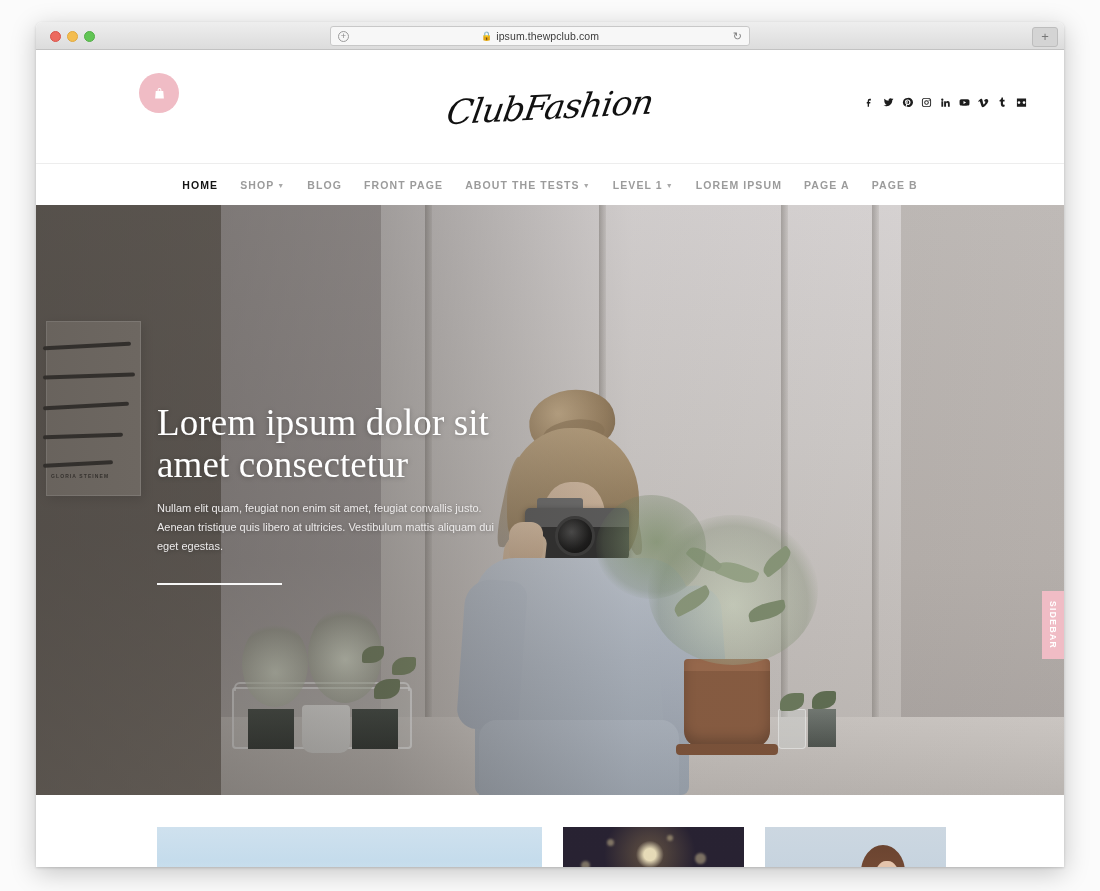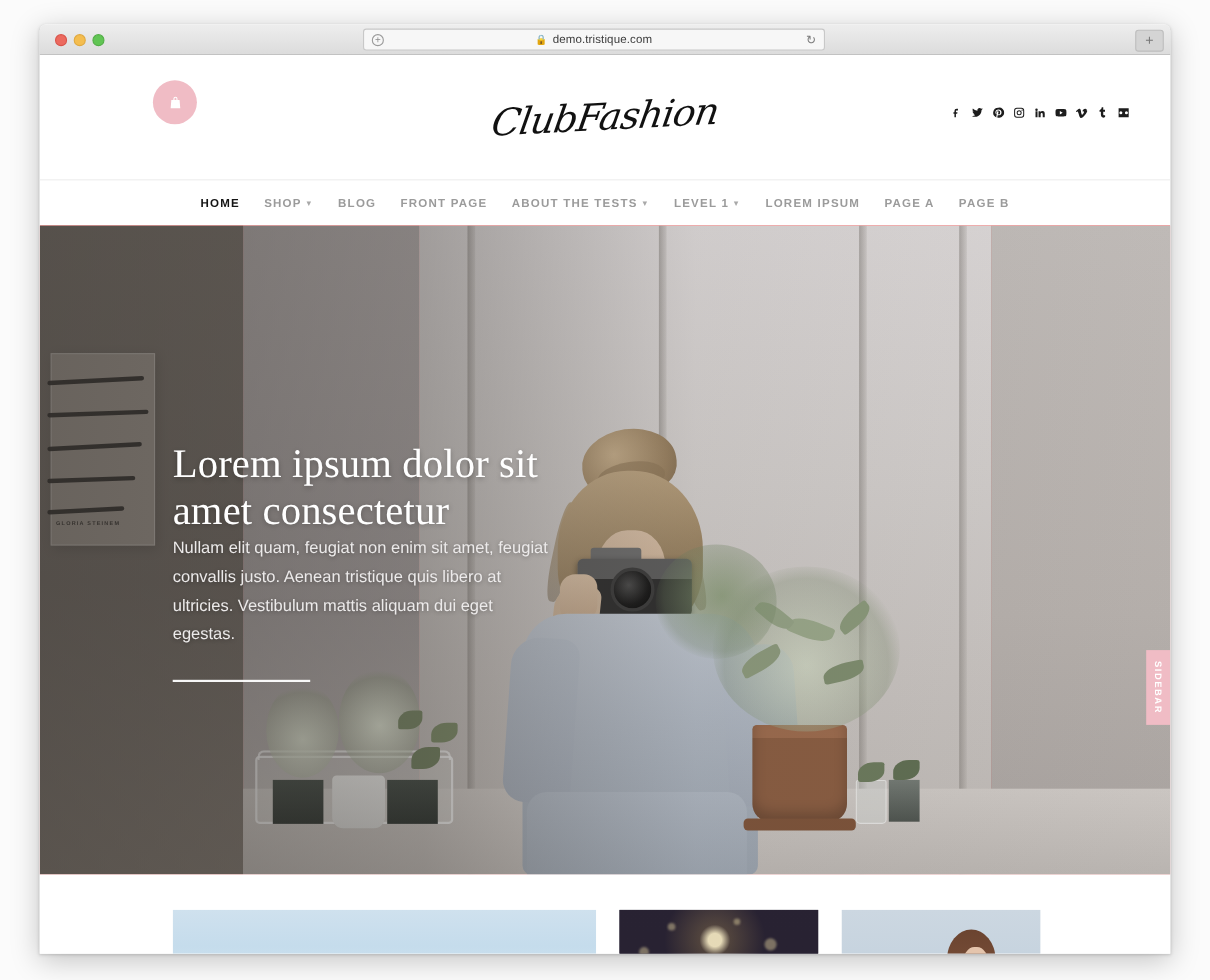--- a/index.html
+++ b/index.html
@@ -101,21 +101,21 @@
     color:#9b9b9b; text-transform:uppercase;
     padding:0 11px; white-space:nowrap;
     display:flex; align-items:center; gap:3px;
   }
   .nav-item.active{ color:#141414;text-align:center; }
   .caret{ font-size:7px; color:#a9a9a9; position:relative; top:1px; }
 
   
   #hero{
     position:relative; height:590px; overflow:hidden;
-    background:#ef4444;
+    background:#701a75;
     padding-left:28px;
   }
   
   #hero-photo{ position:absolute; inset:0; }
   .wall-left{
     position:absolute; left:0; top:0; width:185px; height:100%;
     background:linear-gradient(180deg,#736c65,#6d6660 55%,#7b736b);
   }
   .wall-mid{
     position:absolute; left:185px; top:0; width:160px; height:100%;
@@ -281,22 +281,22 @@
   }
 
   #hero-content{ position:absolute; left:121px; top:197px; width:350px; }
   #hero-title{
     font-family:"Liberation Serif", serif;
     font-size:37px; line-height:1.13; color:#fff;
     font-weight:400; letter-spacing:.1px;
     text-shadow:0 1px 5px rgba(0,0,0,.25);
   }
   #hero-text{
-    margin-top:0;
-    font-size:15px; line-height:1.75; color:#eceaea;
+    margin-top:13px;
+    font-size:11px; line-height:1.75; color:#eceaea;
     text-shadow:0 1px 4px rgba(0,0,0,.3);
   }
   #hero-rule{
     margin-top:27px; width:125px; height:2px; background:#fff; opacity:.95;
   }
 
   
   #sidebar-tab{
     position:absolute; right:0; top:386px;
     width:22px; height:68px;
@@ -351,21 +351,21 @@
 
   <div id="titlebar">
     <div class="traffic red"></div>
     <div class="traffic yellow"></div>
     <div class="traffic green"></div>
 
     <div id="url-bar">
       <div id="url-plus">+</div>
       <div id="url-text">
         <span id="lock-icon">🔒</span>
-        <span>demo.tristique.com</span>
+        <span>ipsum.thewpclub.com</span>
       </div>
       <div id="reload-icon">↻</div>
     </div>
 
     <div id="newtab-button">+</div>
   </div>
 
   <div id="viewport">
 
     <header id="site-header">

